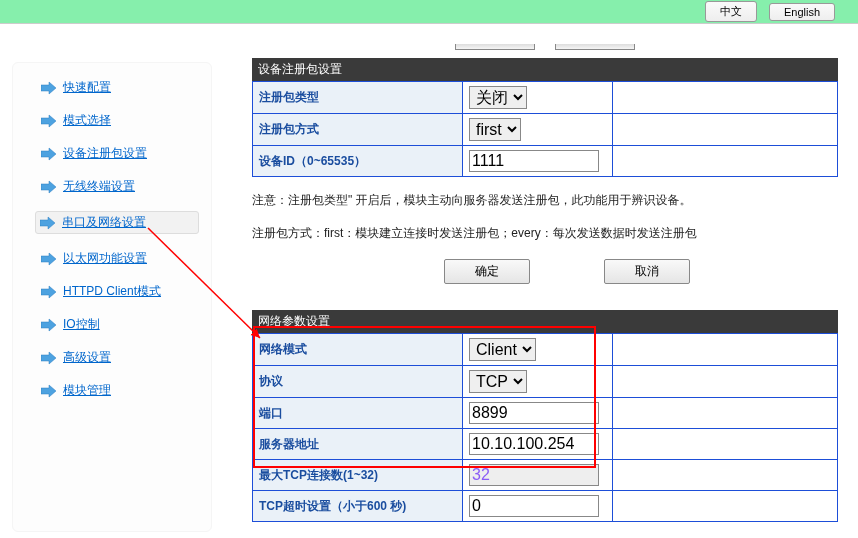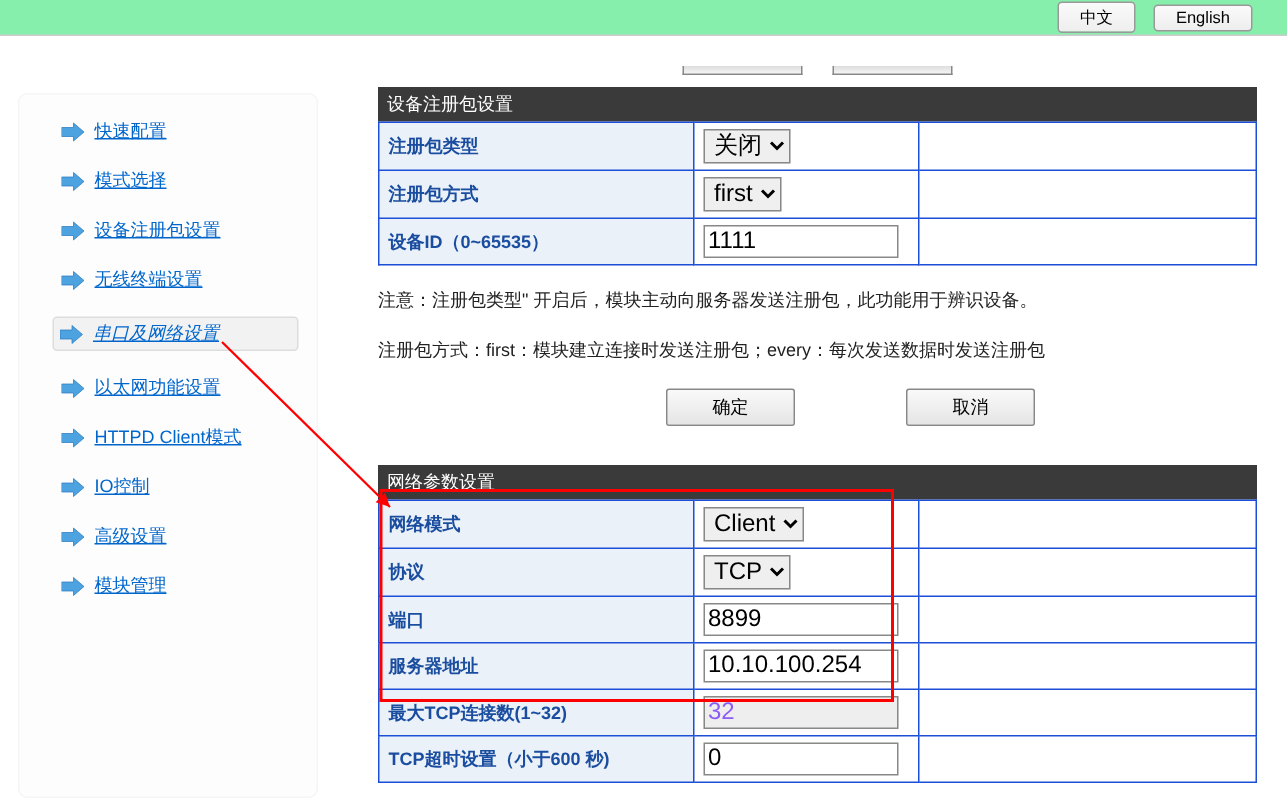--- a/index.html
+++ b/index.html
@@ -2,21 +2,21 @@
 <html><head>
 <meta charset="utf-8">
 <style>
 * { box-sizing: border-box; margin: 0; padding: 0; }
 body { font-family: Arial, sans-serif; font-size: 12px; background: #fff; width: 858px; height: 538px; position: relative; overflow: hidden; }
 .top-bar { background: #86efac; border-bottom: 1px solid #ccc; height: 24px; display: flex; justify-content: flex-end; align-items: center; padding-right: 23px; gap: 12px; }
 .lang-btn { background: linear-gradient(#fafafa, #eee); border: 1px solid #999; border-radius: 3px; padding: 2px 14px; font-size: 11px; cursor: pointer; }
 .content { display: flex; padding-top: 24px; }
 .sidebar { width: 200px; padding: 16px 12px 12px 28px; background: #fdfdfd; border-radius: 6px; margin: 14px 0 0 12px; box-shadow: 0 0 0 rgba(0,0,0,0); border: 1px solid #f5f5f5; }
 .nav-item { display: flex; align-items: center; gap: 6px; margin-bottom: 16px; cursor: pointer; position: relative; }
-.nav-item.active { background: #f2f2f2; border: 1px solid #ddd; border-radius: 3px; padding: 2px 4px; margin-left: -6px; font-style: italic; }
+.nav-item.active { background: #f2f2f2; border: 1px solid #ddd; border-radius: 3px; padding: 2px 4px; margin-left: -6px; }
 .arrow-icon { width: 16px; height: 14px; display: inline-block; flex-shrink: 0; }
 .nav-label { color: #0066cc; text-decoration: underline; font-size: 12px; }
 .main { flex: 1; padding: 0 20px 0 40px; }
 .cut-btns { display: flex; gap: 20px; justify-content: center; margin-bottom: 8px; margin-top: -4px; }
 .cut-btns span { display: inline-block; width: 80px; height: 6px; border: 1px solid #888; border-top: none; background: linear-gradient(#ddd,#f5f5f5); }
 .section-header { background: #3a3a3a; color: #fff; font-weight: normal; padding: 3px 6px; font-size: 12px; }
 table.cfg { width: 100%; border-collapse: collapse; margin-bottom: 10px; }
 table.cfg td { border: 1px solid #1d4ed8; padding: 4px 6px; font-size: 12px; }
 table.cfg td.label { background: #eaf1f8; color: #1a4d9f; font-weight: bold; width: 210px; }
 table.cfg td.field { background: #fff; width: 150px; }

